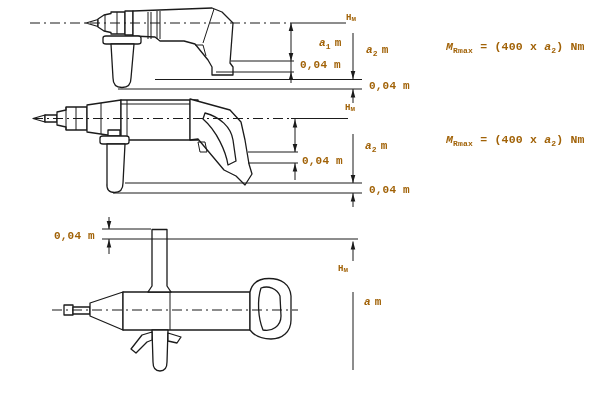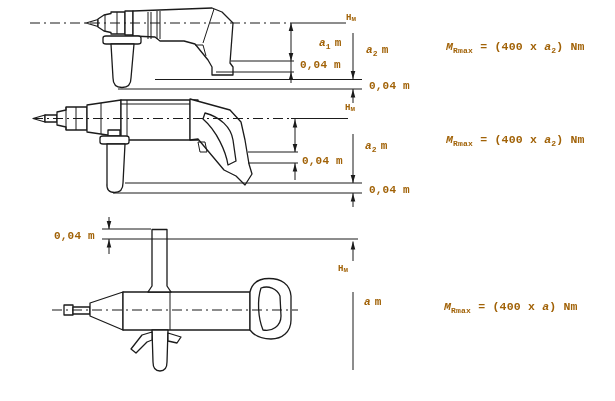--- a/index.html
+++ b/index.html
@@ -154,15 +154,14 @@
 
   <div class="hm" style="left:345px;top:103px;"><span>H</span><span class="hm-sub">м</span></div>
   <div class="lbl" style="left:302px;top:155px;">0,04 m</div>
   <div class="lbl" style="left:365px;top:140px;"><i>a</i><sub>2</sub><span class="unit">m</span></div>
   <div class="lbl" style="left:369px;top:184px;">0,04 m</div>
   <div class="formula" style="left:446px;top:130px;"><i>M</i><sub>Rmax</sub><span> = (400 x </span><i>a</i><sub>2</sub><span>) Nm</span></div>
 
   <div class="lbl" style="left:54px;top:230px;">0,04 m</div>
   <div class="hm" style="left:338px;top:264px;"><span>H</span><span class="hm-sub">м</span></div>
   <div class="lbl" style="left:364px;top:296px;"><i>a</i><span class="unit">m</span></div>
-  <div class="formula" style="left:444px;top:297px;"><i>M</i><sub>Rmax</sub><span> = (400 x </span><i>a</i><sub></sub><span>) Nm</span></div>
 
 </div>
 
 </body></html>

